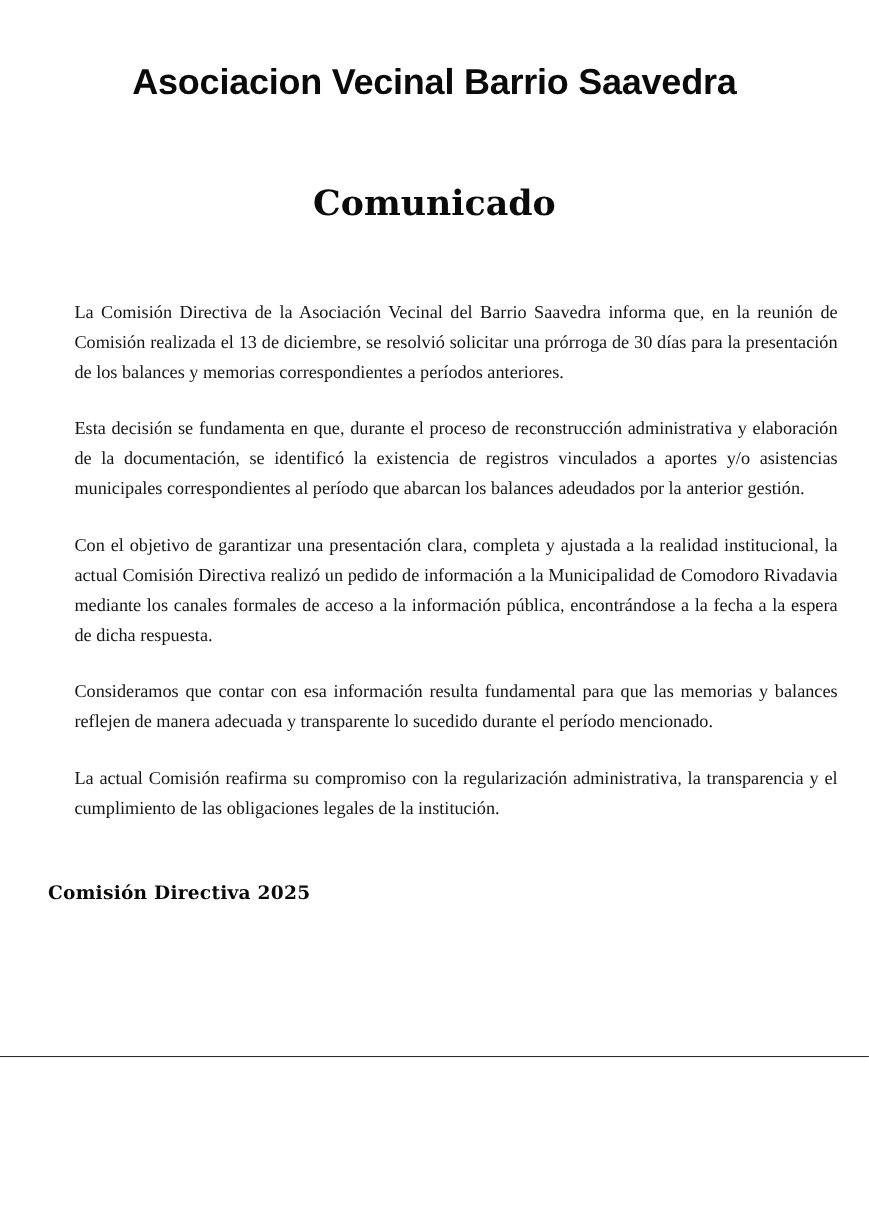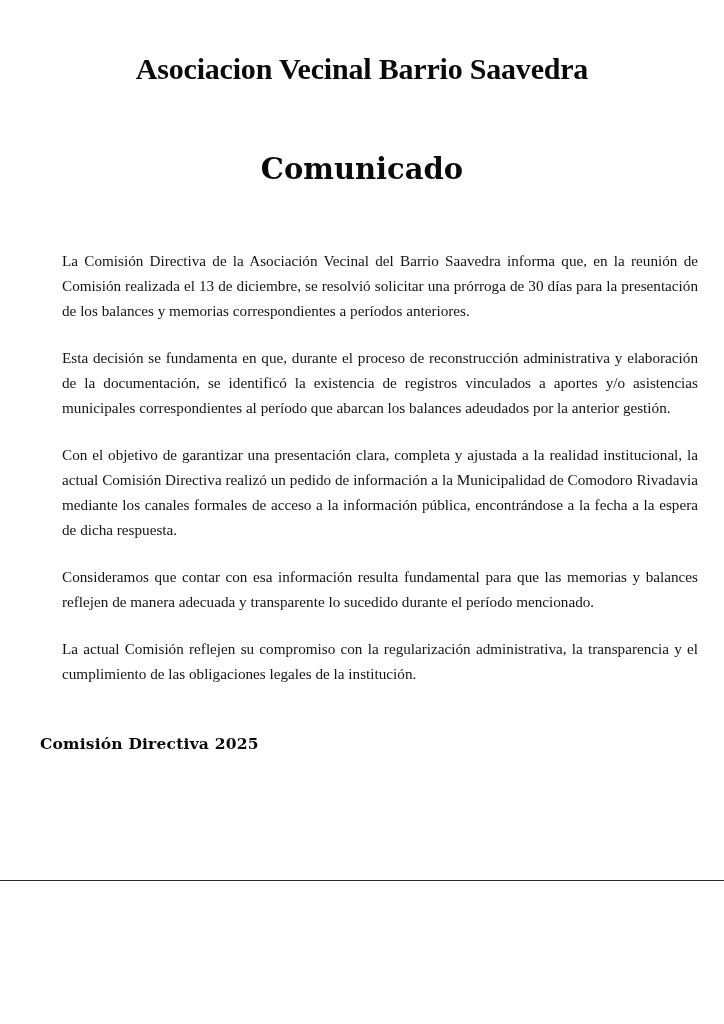--- a/index.html
+++ b/index.html
@@ -14,21 +14,21 @@
     color: #111111;
     overflow: hidden;
   }
   .page {
     position: relative;
     width: 724px;
     height: 1024px;
     box-sizing: border-box;
   }
   .doc-title {
-    font-family: Liberation Serif, serif;
+    font-family: Liberation Sans, sans-serif;
     font-weight: bold;
     font-size: 30px;
     text-align: center;
     letter-spacing: -0.2px;
     margin: 0;
     padding: 52px 40px 0 40px;
     color: #0a0a0a;
   }
   .doc-subtitle {
     font-family: "DejaVu Serif", serif;
@@ -90,21 +90,21 @@
 
   <h1 class="doc-title">Asociacion Vecinal Barrio Saavedra</h1>
 
   <h2 class="doc-subtitle">Comunicado</h2>
 
   <div class="body-wrap">
     <p class="para">La Comisión Directiva de la Asociación Vecinal del Barrio Saavedra informa que, en la reunión de Comisión realizada el 13 de diciembre, se resolvió solicitar una prórroga de 30 días para la presentación de los balances y memorias correspondientes a períodos anteriores.</p>
     <p class="para">Esta decisión se fundamenta en que, durante el proceso de reconstrucción administrativa y elaboración de la documentación, se identificó la existencia de registros vinculados a aportes y/o asistencias municipales correspondientes al período que abarcan los balances adeudados por la anterior gestión.</p>
     <p class="para">Con el objetivo de garantizar una presentación clara, completa y ajustada a la realidad institucional, la actual Comisión Directiva realizó un pedido de información a la Municipalidad de Comodoro Rivadavia mediante los canales formales de acceso a la información pública, encontrándose a la fecha a la espera de dicha respuesta.</p>
     <p class="para">Consideramos que contar con esa información resulta fundamental para que las memorias y balances reflejen de manera adecuada y transparente lo sucedido durante el período mencionado.</p>
-    <p class="para">La actual Comisión reflejen su compromiso con la regularización administrativa, la transparencia y el cumplimiento de las obligaciones legales de la institución.</p>
+    <p class="para">La actual Comisión reafirma su compromiso con la regularización administrativa, la transparencia y el cumplimiento de las obligaciones legales de la institución.</p>
   </div>
 
   <div class="signature">Comisión Directiva 2025</div>
 
   <div class="footer-rule"></div>
   <div class="footer-area"></div>
 
 </div>
 
 </body></html>

